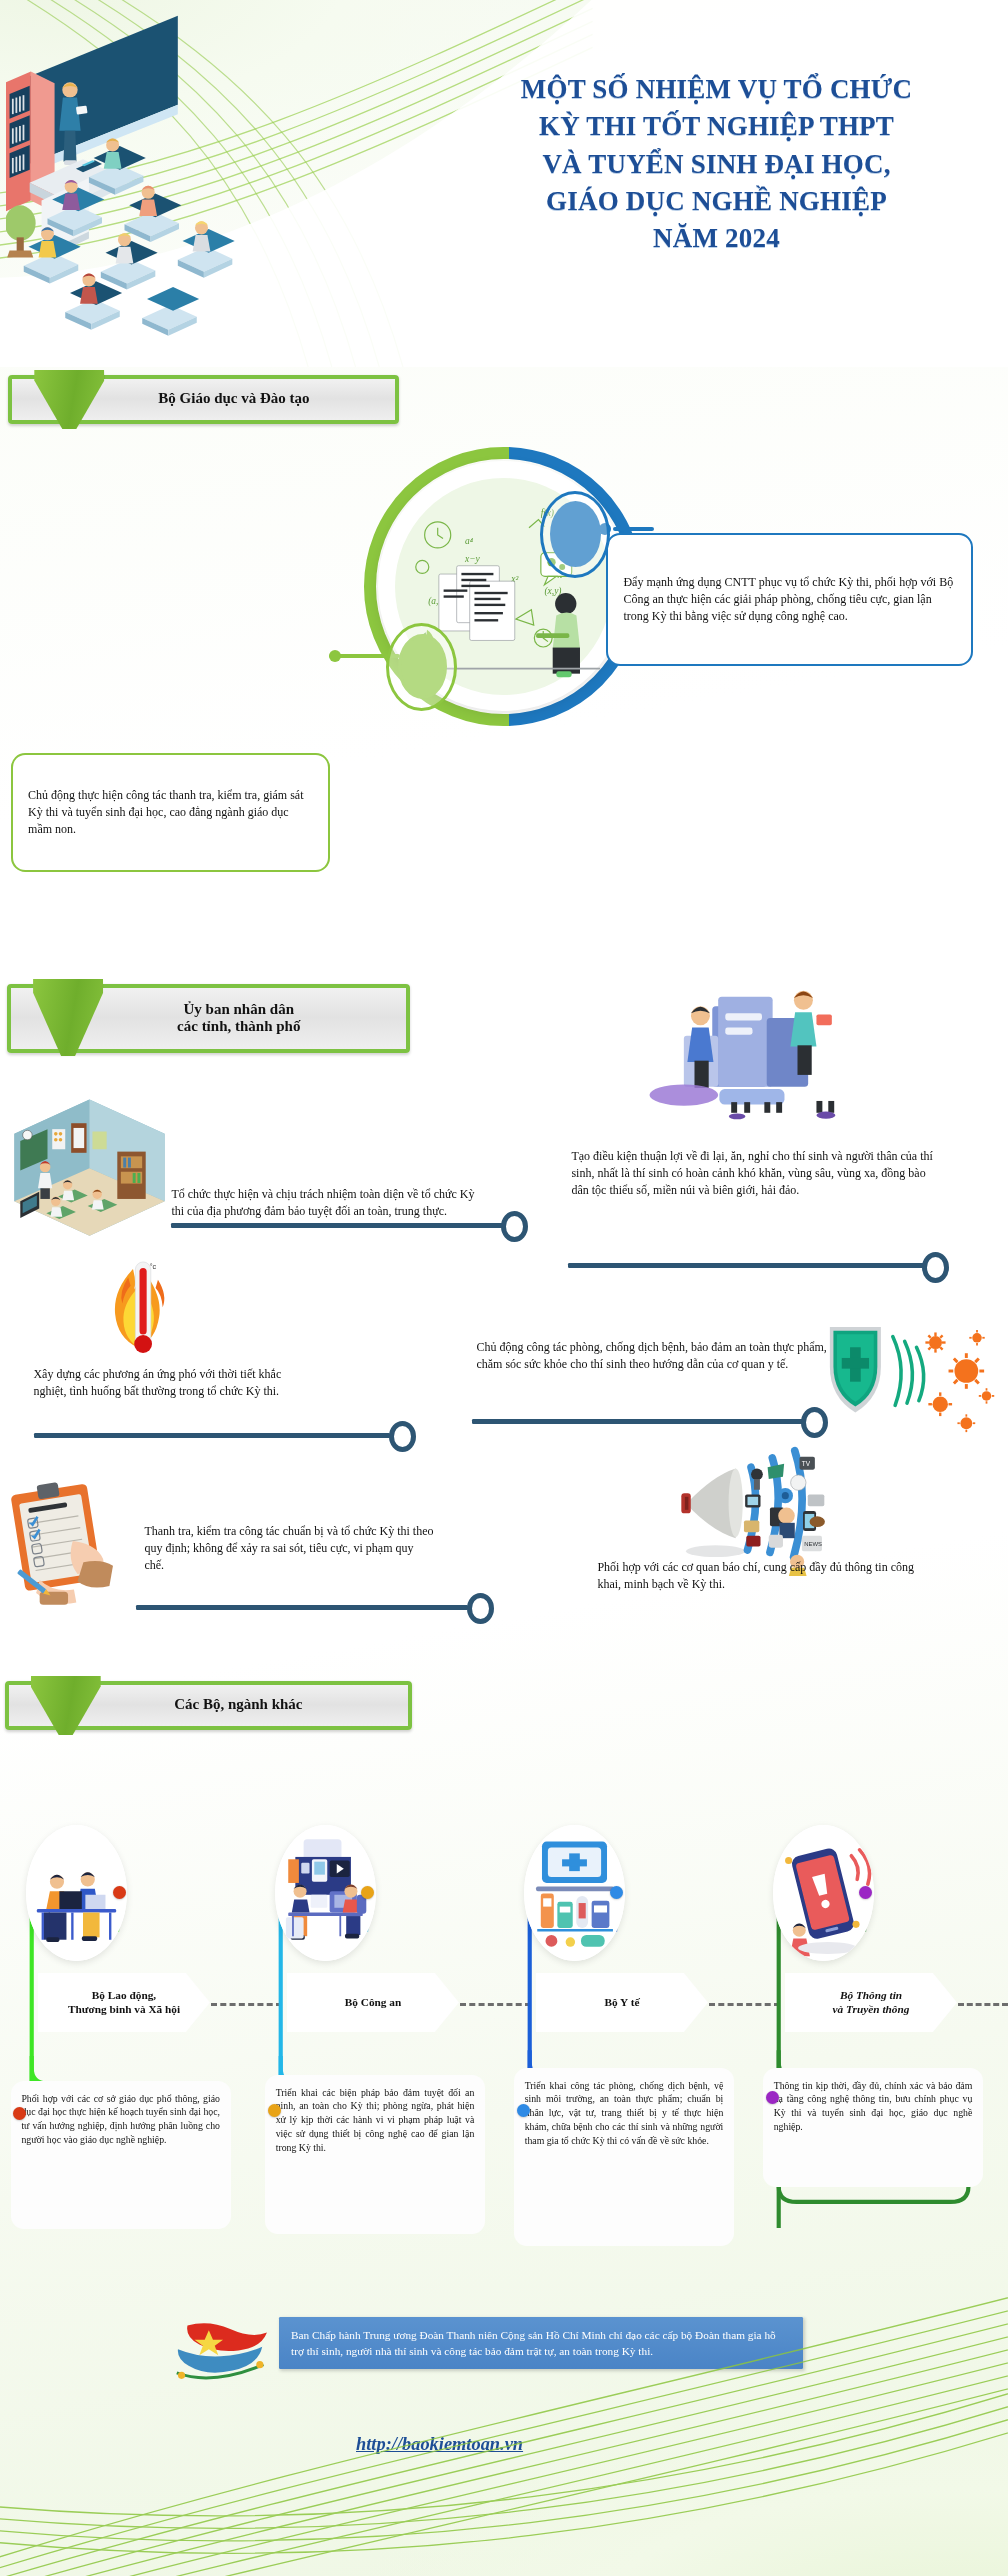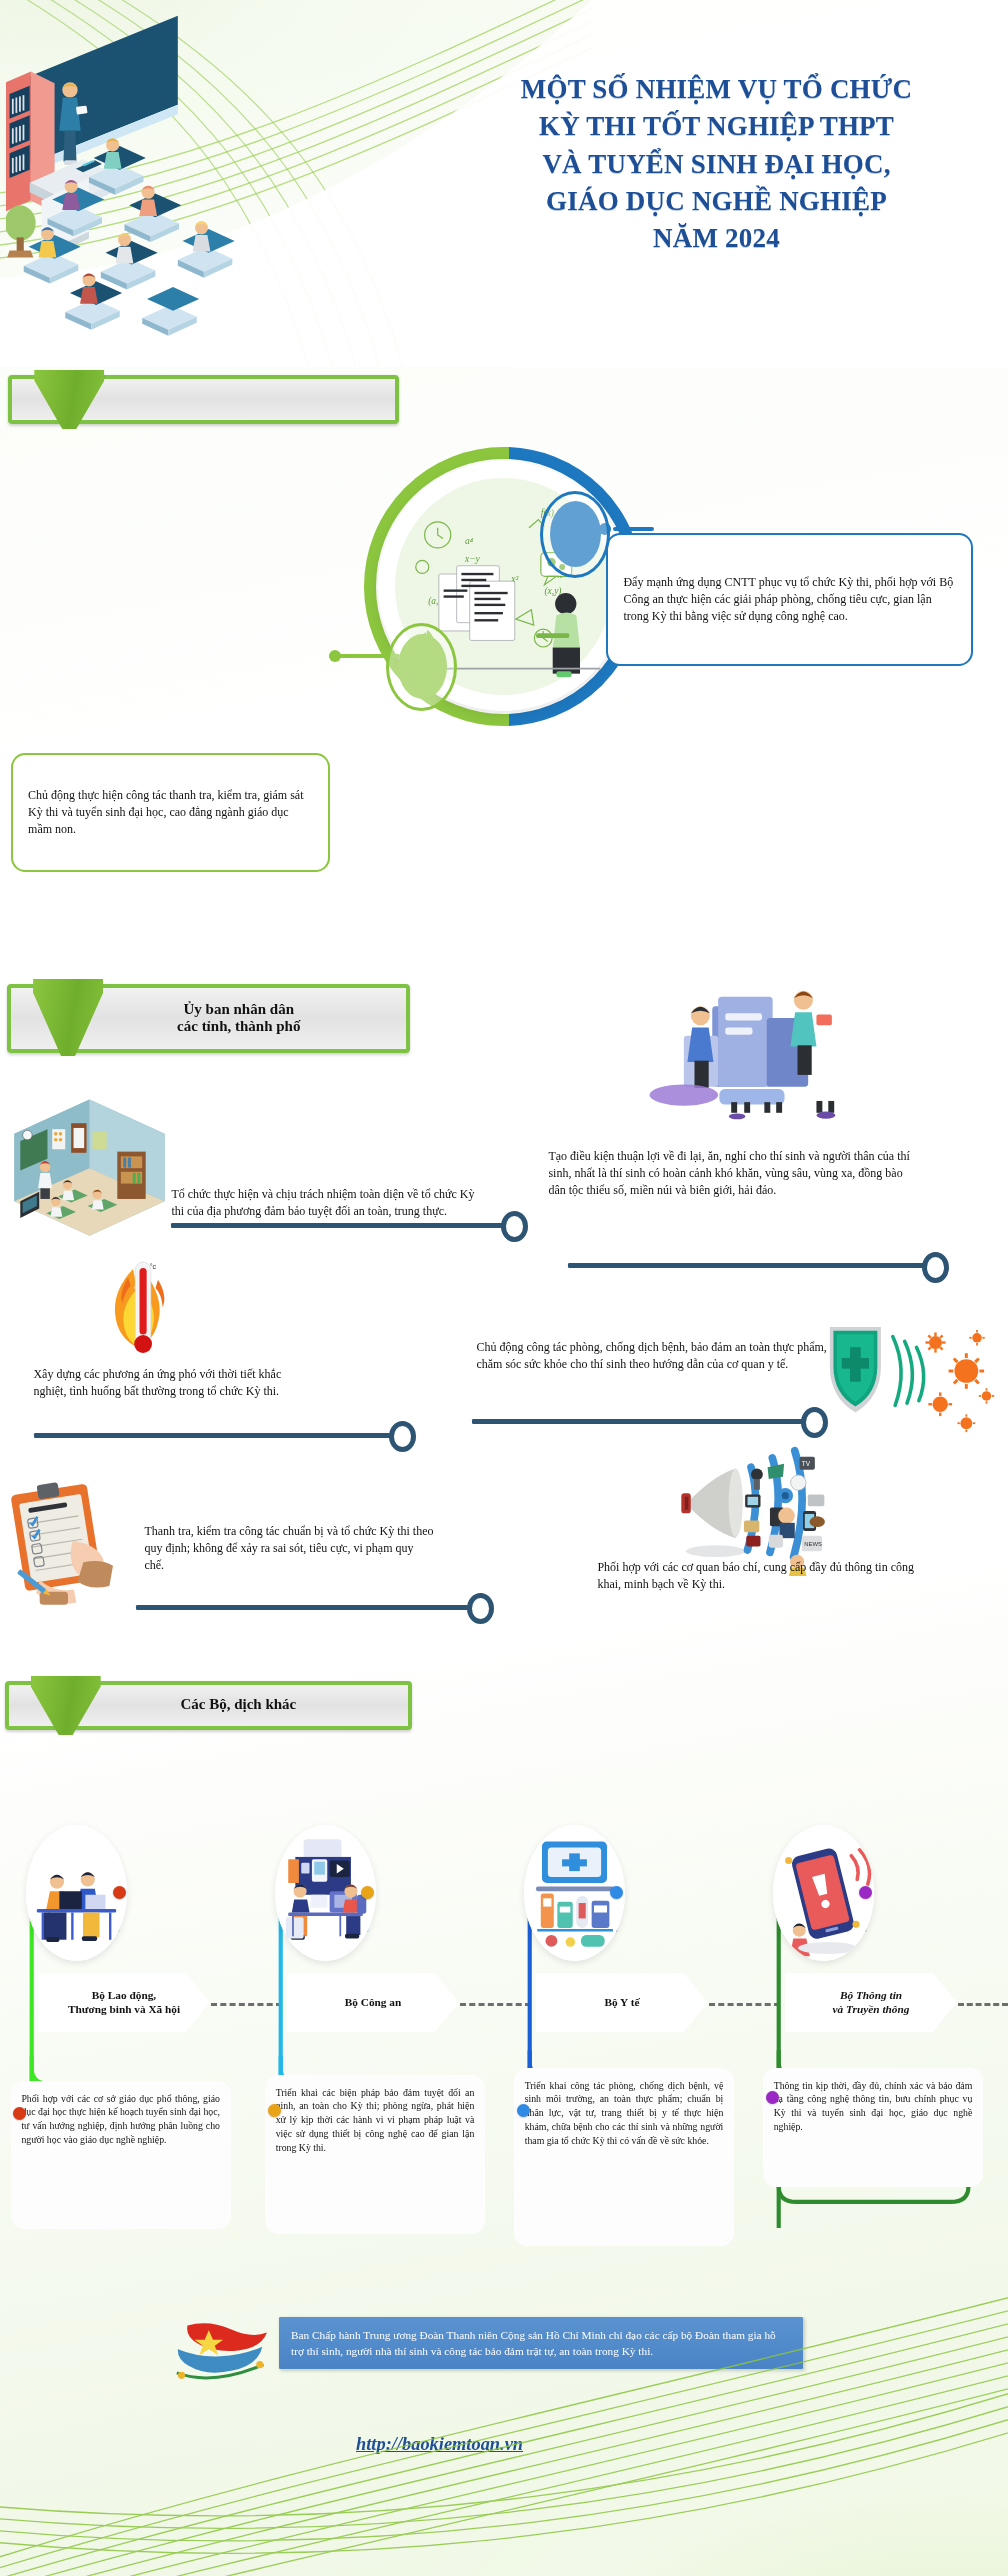--- a/index.html
+++ b/index.html
@@ -295,20 +295,21 @@
       <span class="ln">GIÁO DỤC NGHỀ NGHIỆP</span>
       <span class="ln">NĂM 2024</span>
     </div>
   </div>
 
   <div class="ribbon" style="left:8.3px; top:370px; width:391px;">
     <div class="frame"></div>
     <div class="fold">
         <div class="tri"></div>
       </div>
+    <div class="title">Bộ Giáo dục và Đào tạo</div>
   </div>
 
   <div class="circlegraphic" style="left:364px; top:447px; width:279px; height:279px;">
     <div class="cg-arc" style="left:0;top:0;width:279px;height:279px;border:12px solid #8cc63f;clip-path:polygon(0 0,52% 0,52% 100%,0 100%);"></div>
     <div class="cg-arc" style="left:0;top:0;width:279px;height:279px;border:12px solid #1e78bf;clip-path:polygon(52% 0,100% 0,100% 100%,52% 100%);"></div>
     <div class="cg-arc" style="left:14.2px;top:14.2px;width:250px;height:250px;background:#ffffff;box-shadow:0 3.6px 10.7px rgba(0,0,0,.10);"></div>
     <div class="cg-arc" style="left:31px;top:31px;width:217px;height:217px;background:#eef7e6;"></div>
     <svg style="position:absolute;left:31px;top:31px;width:217px;height:217px;" viewBox="0 0 366 366">
       <g stroke="#7ab648" fill="none" stroke-width="2">
         <circle cx="72" cy="96" r="22"></circle>
@@ -494,21 +495,21 @@
       <rect x="196" y="208" width="10" height="18"></rect>
         <rect x="216" y="208" width="10" height="18"></rect>
       <rect x="284" y="206" width="10" height="20"></rect>
         <rect x="304" y="206" width="10" height="20"></rect>
     </g>
     <g fill="#6a4ba8">
       <ellipse cx="300" cy="230" rx="16" ry="6"></ellipse>
         <ellipse cx="150" cy="232" rx="14" ry="5"></ellipse>
     </g>
   </svg>
-  <div class="card plain" style="left:546px; top:1148px; width:379px; height:113px; align-items:flex-start;justify-content:flex-end;">
+  <div class="card plain" style="left:569px; top:1148px; width:379px; height:113px; align-items:flex-start;justify-content:flex-end;">
     <span>Tạo điều kiện thuận lợi về đi lại, ăn, nghỉ cho thí sinh và người thân của thí sinh, nhất là thí sinh có hoàn cảnh khó khăn, vùng sâu, vùng xa, đồng bào dân tộc thiểu số, miền núi và biên giới, hải đảo.</span>
   </div>
   <div class="uline" style="left:568px; top:1263px; width:356px;"></div>
   <div class="uring" style="left:922px; top:1252px;"></div>
 
   <svg style="position:absolute;left:83px;top:1256px;width:119px;height:113px;" viewBox="0 0 200 190">
     <g>
       <path d="M100 22 q34 44 28 80 q-6 40 -36 52 q-34 -16 -38 -56 q-4 -40 30 -76 q6 22 2 34 q12 -16 14 -34Z" fill="#f79a1e"></path>
       <path d="M100 52 q24 36 18 64 q-6 30 -24 38 q-24 -14 -26 -44 q-2 -28 22 -54 q4 16 2 26 q8 -14 8 -30Z" fill="#fdd835"></path>
       <path d="M76 36 q-16 24 -10 44 q4 -20 14 -30 z" fill="#ef6c1a"></path>
@@ -692,21 +693,21 @@
   </svg>
   <div class="card plain" style="left:595px; top:1559px; width:332px; height:65px; align-items:flex-start;">
     <span>Phối hợp với các cơ quan báo chí, cung cấp đầy đủ thông tin công khai, minh bạch về Kỳ thi.</span>
   </div>
 
   <div class="ribbon" style="left:4.7px; top:1676px; width:407px;">
     <div class="frame"></div>
     <div class="fold">
         <div class="tri"></div>
       </div>
-    <div class="title">Các Bộ, dịch khác</div>
+    <div class="title">Các Bộ, ngành khác</div>
   </div>
 
   <svg class="track" style="left:8.3px; top:1813px; width:249px; height:415px;" viewBox="0 0 420 700">
     <path d="M40 700 L40 120 Q40 52 112 52 Q184 52 184 120 L184 200" fill="none" stroke="#3ee625" stroke-width="7"></path>
     <path d="M40 410 L40 430 Q40 456 66 456 L330 456 Q360 456 360 486 L360 660 Q360 690 330 690 L70 690 Q40 690 40 660 Z" fill="none" stroke="#3ee625" stroke-width="7"></path>
   </svg>
   <div class="bubble-icon" style="left:26px; top:1825px; width:101px; height:136px;">
     <svg viewBox="0 0 170 230" style="width:100%;height:100%">
       <rect x="0" y="0" width="170" height="230" fill="#fff"></rect>
       <rect x="18" y="142" width="134" height="6" rx="2" fill="#3b5bcc"></rect>

